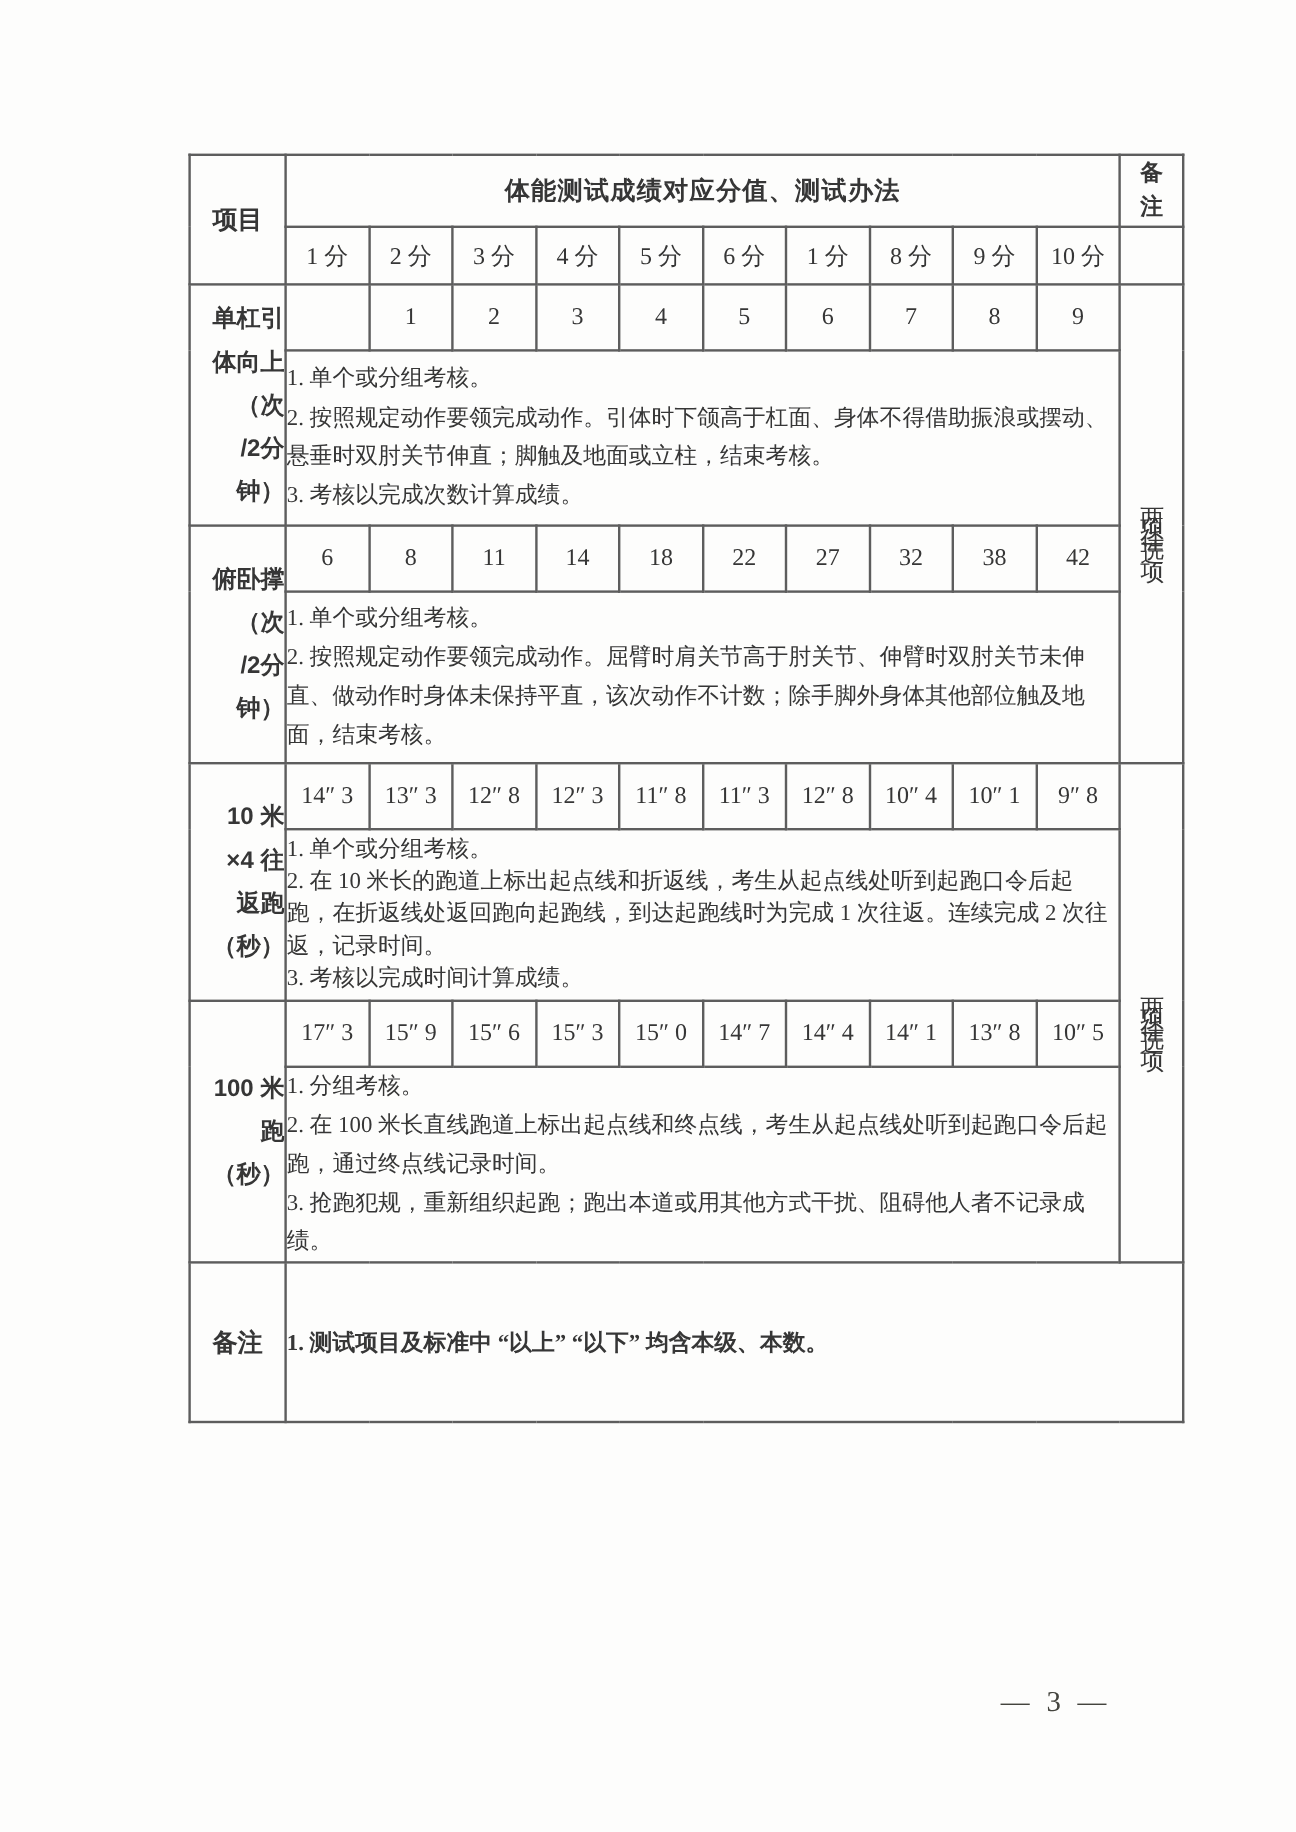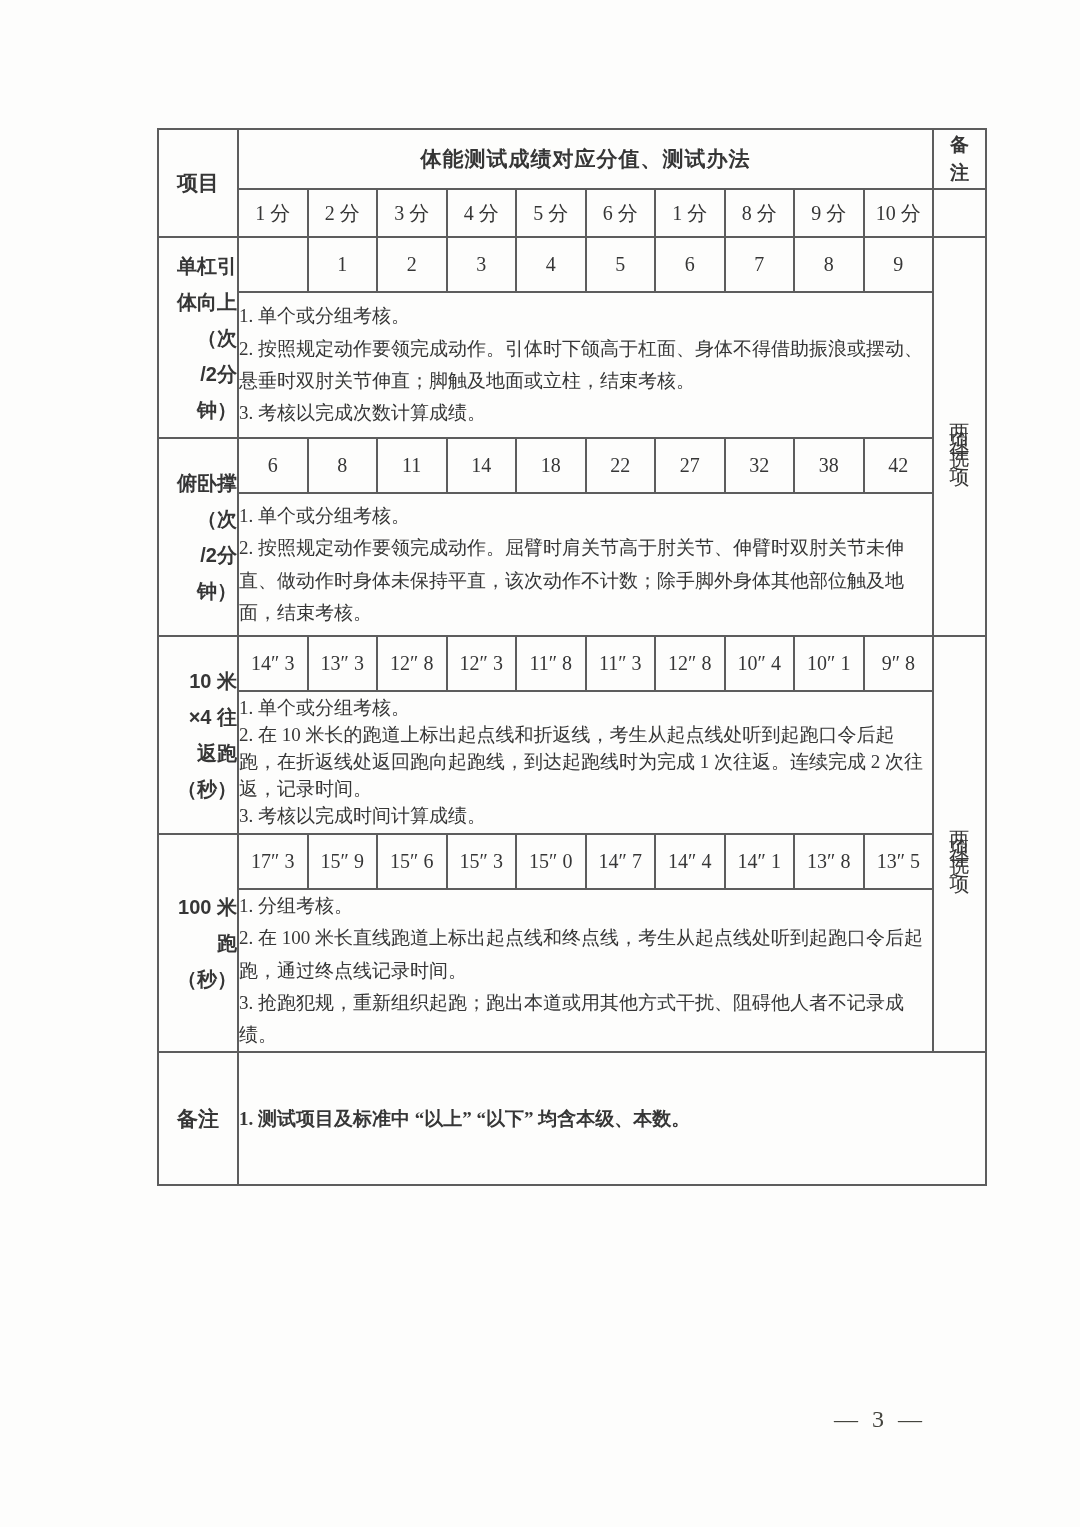--- a/index.html
+++ b/index.html
@@ -248,21 +248,21 @@
 跑（秒）</td>
       <td class="val">17″ 3</td>
       <td class="val">15″ 9</td>
       <td class="val">15″ 6</td>
       <td class="val">15″ 3</td>
       <td class="val">15″ 0</td>
       <td class="val">14″ 7</td>
       <td class="val">14″ 4</td>
       <td class="val">14″ 1</td>
       <td class="val">13″ 8</td>
-      <td class="val">13″ 5</td>
+      <td class="val">10″ 5</td>
     </tr>
 
     <tr class="r-meth-d">
       <td class="method" colspan="10">
         <div>1. 分组考核。</div>
         <div>2. 在 100 米长直线跑道上标出起点线和终点线，考生从起点线处听到起跑口令后起跑，通过终点线记录时间。</div>
         <div>3. 抢跑犯规，重新组织起跑；跑出本道或用其他方式干扰、阻碍他人者不记录成绩。</div>
       </td>
     </tr>
 

